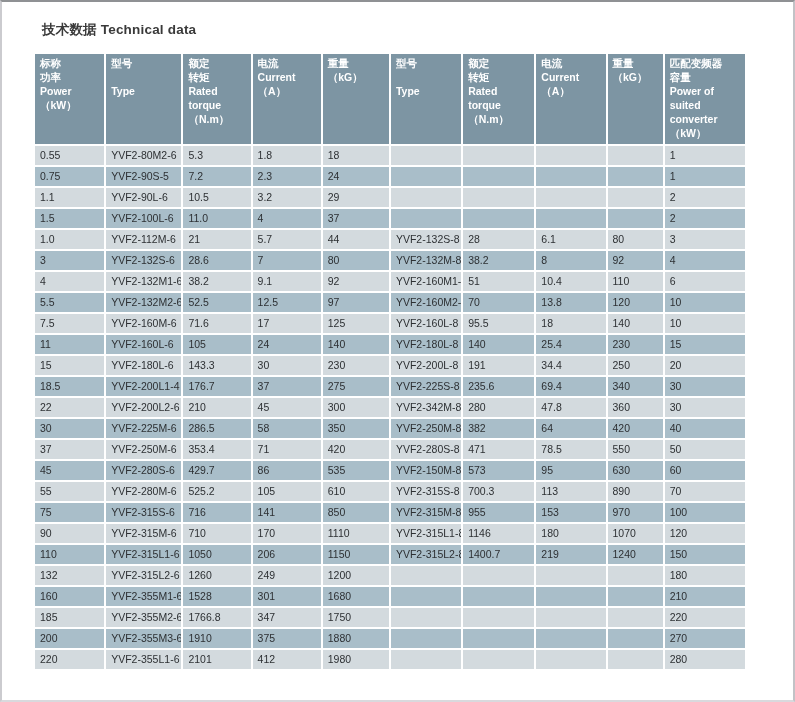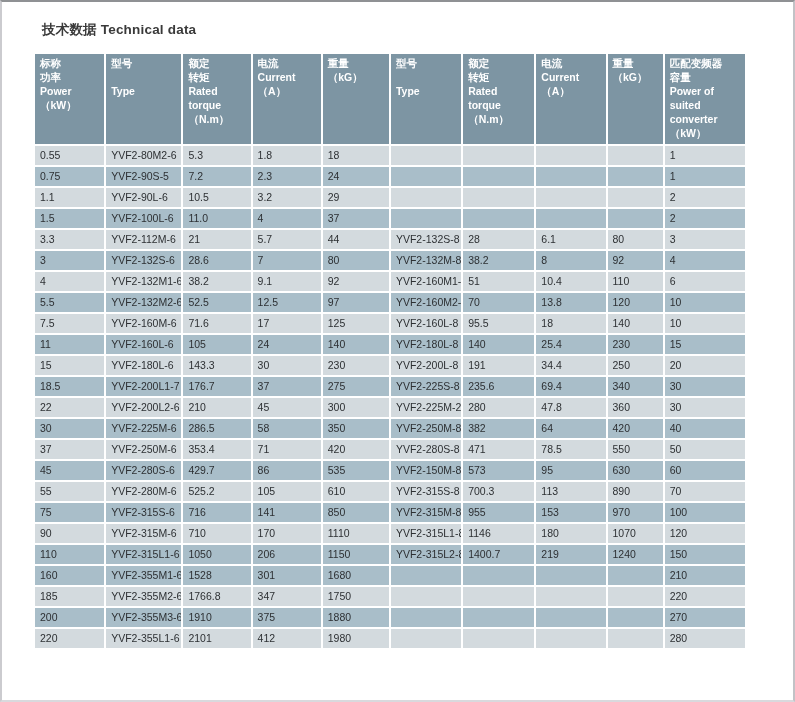--- a/index.html
+++ b/index.html
@@ -156,21 +156,21 @@
         <td>11.0</td>
         <td>4</td>
         <td>37</td>
         <td></td>
         <td></td>
         <td></td>
         <td></td>
         <td>2</td>
       </tr>
       <tr class="row-light">
-        <td>3.3</td>
+        <td>1.0</td>
         <td>YVF2-112M-6</td>
         <td>21</td>
         <td>5.7</td>
         <td>44</td>
         <td>YVF2-132S-8</td>
         <td>28</td>
         <td>6.1</td>
         <td>80</td>
         <td>3</td>
       </tr>
@@ -241,37 +241,37 @@
         <td>30</td>
         <td>230</td>
         <td>YVF2-200L-8</td>
         <td>191</td>
         <td>34.4</td>
         <td>250</td>
         <td>20</td>
       </tr>
       <tr class="row-dark">
         <td>18.5</td>
-        <td>YVF2-200L1-7</td>
+        <td>YVF2-200L1-4</td>
         <td>176.7</td>
         <td>37</td>
         <td>275</td>
         <td>YVF2-225S-8</td>
         <td>235.6</td>
         <td>69.4</td>
         <td>340</td>
         <td>30</td>
       </tr>
       <tr class="row-light">
         <td>22</td>
         <td>YVF2-200L2-6</td>
         <td>210</td>
         <td>45</td>
         <td>300</td>
-        <td>YVF2-225M-2</td>
+        <td>YVF2-342M-8</td>
         <td>280</td>
         <td>47.8</td>
         <td>360</td>
         <td>30</td>
       </tr>
       <tr class="row-dark">
         <td>30</td>
         <td>YVF2-225M-6</td>
         <td>286.5</td>
         <td>58</td>
@@ -347,20 +347,32 @@
         <td>YVF2-315L1-6</td>
         <td>1050</td>
         <td>206</td>
         <td>1150</td>
         <td>YVF2-315L2-8</td>
         <td>1400.7</td>
         <td>219</td>
         <td>1240</td>
         <td>150</td>
       </tr>
+      <tr class="row-light">
+        <td>132</td>
+        <td>YVF2-315L2-6</td>
+        <td>1260</td>
+        <td>249</td>
+        <td>1200</td>
+        <td></td>
+        <td></td>
+        <td></td>
+        <td></td>
+        <td>180</td>
+      </tr>
       <tr class="row-dark">
         <td>160</td>
         <td>YVF2-355M1-6</td>
         <td>1528</td>
         <td>301</td>
         <td>1680</td>
         <td></td>
         <td></td>
         <td></td>
         <td></td>

